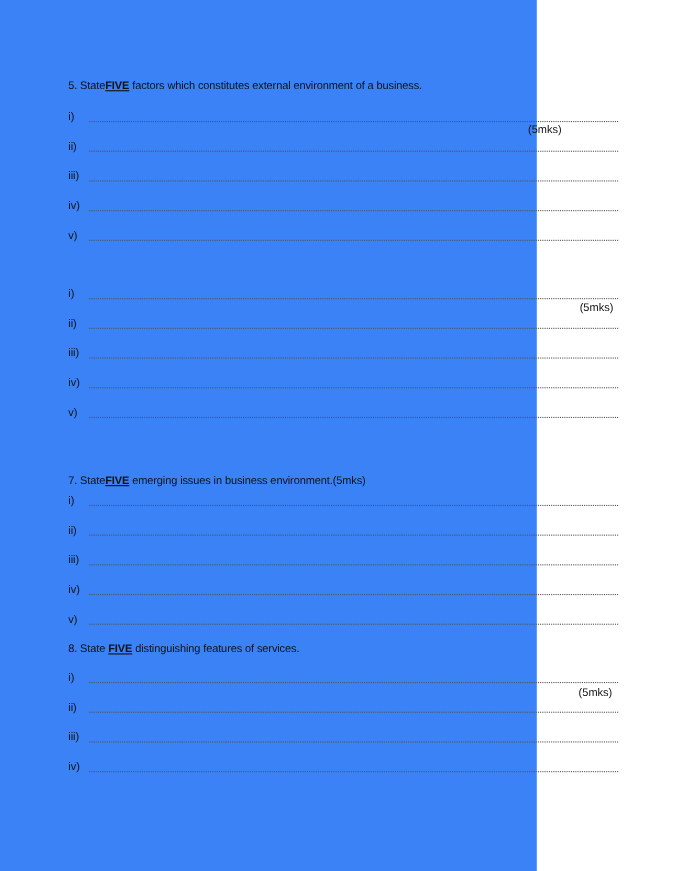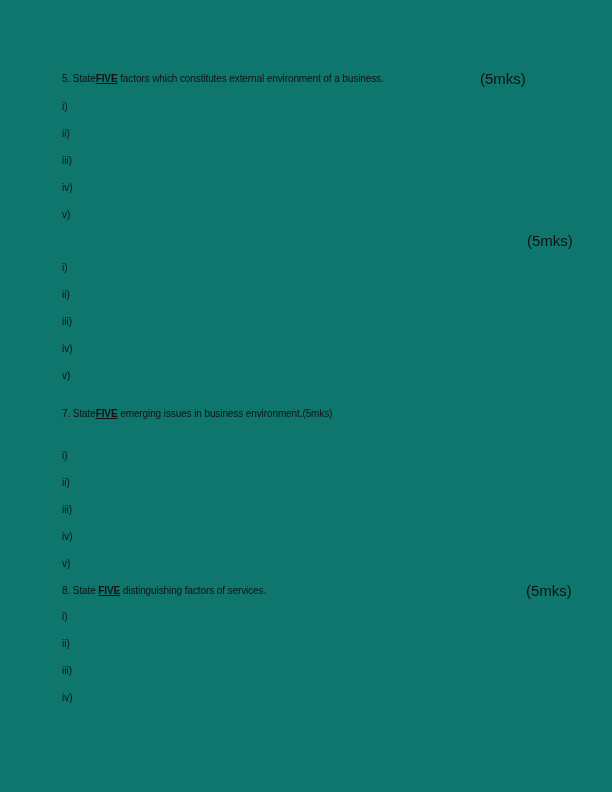--- a/index.html
+++ b/index.html
@@ -11,42 +11,43 @@
     width: 612px;
     height: 792px;
     position: relative;
     overflow: hidden;
     font-family: "Liberation Sans", "DejaVu Sans", sans-serif;
     color: #111111;
   }
   .page {
     position: absolute;
     left: 0; top: 0;
-    width: 612px;
+    width: 488px;
     height: 792px;
-    background: #0f766e;
+    background: #3b82f6;
   }
   .q-header {
     position: absolute;
     left: 62px;
     font-size: 10px;
     line-height: 12px;
     white-space: nowrap;
     letter-spacing: -0.1px;
   }
   .q-header .kw {
     font-weight: bold;
     text-decoration: underline;
     text-underline-offset: 1px;
   }
   .marks {
     position: absolute;
-    font-size: 15px;
+    font-size: 10px;
     line-height: 12px;
     white-space: nowrap;
+    margin-top: 40px;
   }
   .ans-row {
     position: absolute;
     left: 62px;
     width: 500px;
     height: 12px;
   }
   .ans-label {
     position: absolute;
     left: 0;
@@ -108,21 +109,21 @@
     </div>
   <div class="ans-row" style="top:343px;">
       <span class="ans-label">iv)</span>
       <span class="ans-line"></span>
     </div>
   <div class="ans-row" style="top:370px;">
       <span class="ans-label">v)</span>
       <span class="ans-line"></span>
     </div>
 
-  <div class="q-header" style="top:408px;text-align:right;"><span>7.</span> <span>State</span><span class="kw">FIVE</span><span> emerging issues in business environment.(5mks)</span></div>
+  <div class="q-header" style="top:432px;text-align:right;"><span>7.</span> <span>State</span><span class="kw">FIVE</span><span> emerging issues in business environment.(5mks)</span></div>
 
   <div class="ans-row" style="top:450px;">
       <span class="ans-label">i)</span>
       <span class="ans-line"></span>
     </div>
   <div class="ans-row" style="top:477px;">
       <span class="ans-label">ii)</span>
       <span class="ans-line"></span>
     </div>
   <div class="ans-row" style="top:504px;">
@@ -131,21 +132,21 @@
     </div>
   <div class="ans-row" style="top:531px;">
       <span class="ans-label">iv)</span>
       <span class="ans-line"></span>
     </div>
   <div class="ans-row" style="top:558px;">
       <span class="ans-label">v)</span>
       <span class="ans-line"></span>
     </div>
 
-  <div class="q-header" style="top:585px;"><span>8.</span> <span>State </span><span class="kw">FIVE</span><span> distinguishing factors of services.</span></div>
+  <div class="q-header" style="top:585px;"><span>8.</span> <span>State </span><span class="kw">FIVE</span><span> distinguishing features of services.</span></div>
   <div class="marks" style="left:526px; top:585px;">(5mks)</div>
 
   <div class="ans-row" style="top:611px;">
       <span class="ans-label">i)</span>
       <span class="ans-line"></span>
     </div>
   <div class="ans-row" style="top:638px;">
       <span class="ans-label">ii)</span>
       <span class="ans-line"></span>
     </div>

